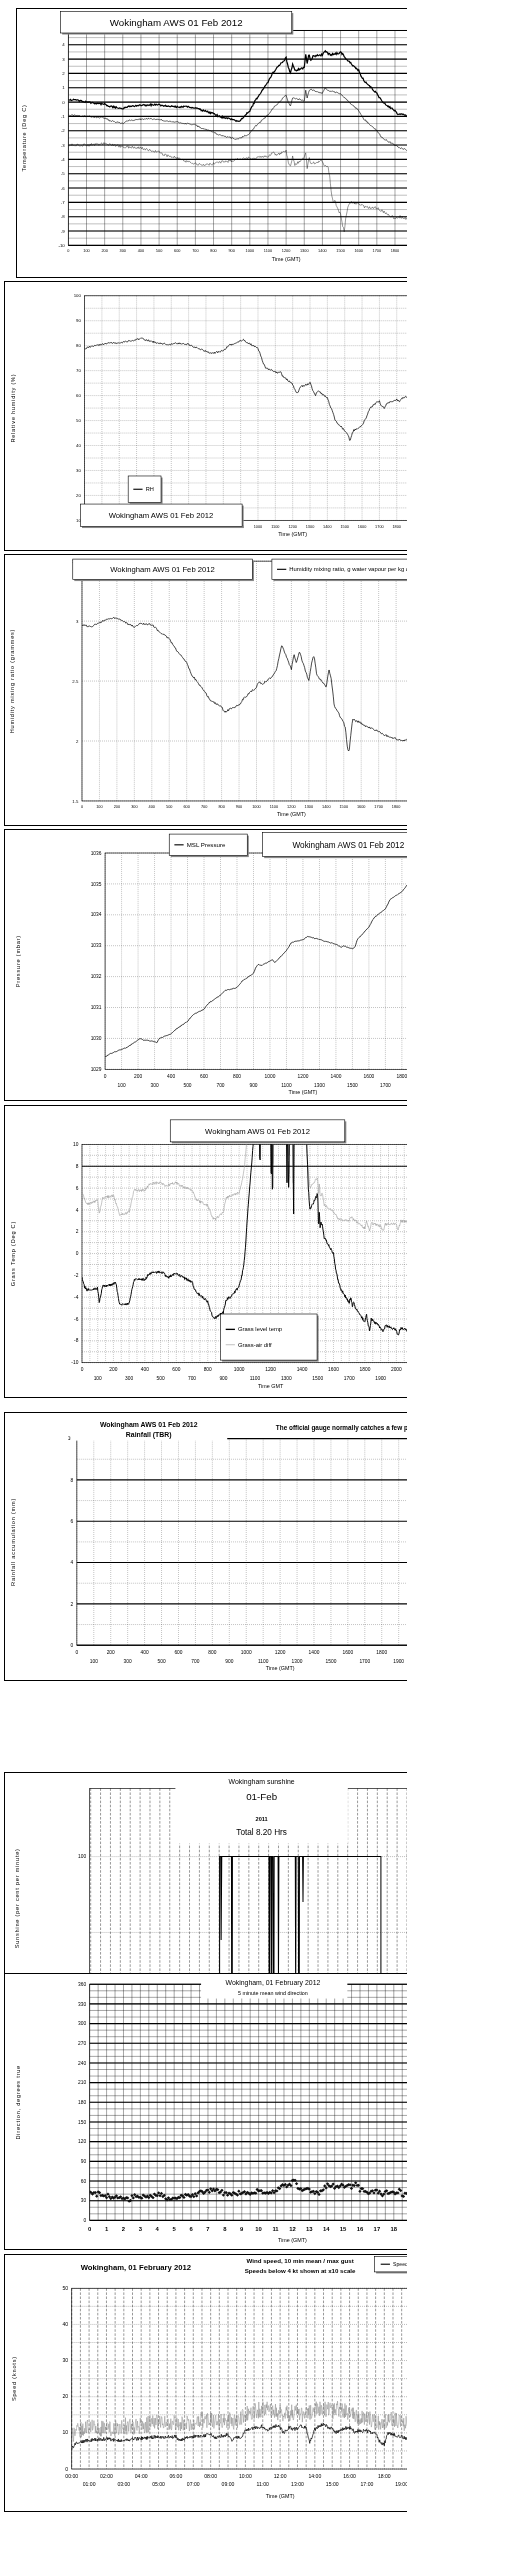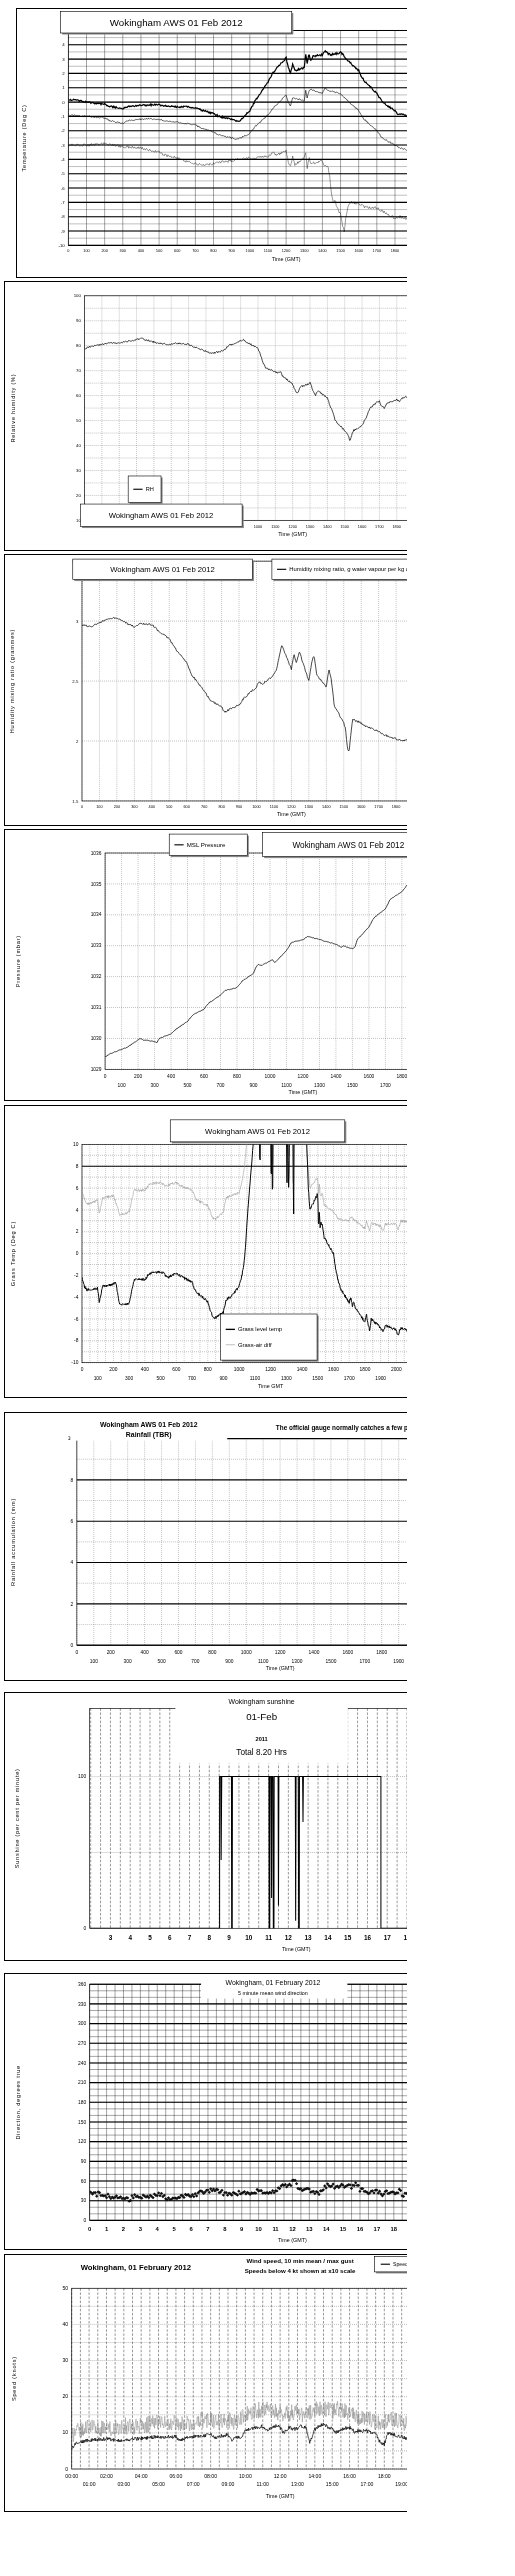--- a/index.html
+++ b/index.html
@@ -637,21 +637,21 @@
         <g clip-path="url(#cp-rainfall)">
           <path d="M140.0 454.0L932.0 454.0" fill="none" stroke="#000000" stroke-width="2.2"></path>
         </g>
         <rect x="128" y="8" width="305" height="46" fill="#fff"></rect>
         <text x="280" y="27" font-size="13.5" text-anchor="middle" font-family="&quot;Liberation Sans&quot;, sans-serif" font-weight="bold">Wokingham AWS 01 Feb 2012</text>
         <text x="280" y="47" font-size="13.5" text-anchor="middle" font-family="&quot;Liberation Sans&quot;, sans-serif" font-weight="bold">Rainfall (TBR)</text>
         <rect x="438" y="13" width="508" height="27" fill="#fff"></rect>
         <text x="692" y="33" font-size="12.5" text-anchor="middle" font-family="&quot;Liberation Sans&quot;, sans-serif" font-weight="bold">The official gauge normally catches a few percent more</text>
       </svg>
     </div>
-    <div class="panel" style="left: 4.1px; top: 1692px; width: 505px; height: 269px;">
+    <div class="panel" style="left: 4.1px; top: 1772px; width: 505px; height: 269px;">
       <svg width="100%" height="100%" preserveAspectRatio="none" viewBox="0 0 980 522">
         <line x1="166.92583732057417" y1="30" x2="166.92583732057417" y2="460" stroke="#000" stroke-width="0.8" stroke-dasharray="5,3"></line>
         <line x1="186.18421052631578" y1="30" x2="186.18421052631578" y2="460" stroke="#000" stroke-width="0.8" stroke-dasharray="5,3"></line>
         <line x1="205.44258373205741" y1="30" x2="205.44258373205741" y2="460" stroke="#000" stroke-width="0.8" stroke-dasharray="5,3"></line>
         <line x1="224.70095693779905" y1="30" x2="224.70095693779905" y2="460" stroke="#000" stroke-width="0.8" stroke-dasharray="5,3"></line>
         <line x1="243.95933014354065" y1="30" x2="243.95933014354065" y2="460" stroke="#000" stroke-width="0.8" stroke-dasharray="5,3"></line>
         <line x1="263.21770334928226" y1="30" x2="263.21770334928226" y2="460" stroke="#000" stroke-width="0.8" stroke-dasharray="5,3"></line>
         <line x1="282.4760765550239" y1="30" x2="282.4760765550239" y2="460" stroke="#000" stroke-width="0.8" stroke-dasharray="5,3"></line>
         <line x1="301.73444976076553" y1="30" x2="301.73444976076553" y2="460" stroke="#000" stroke-width="0.8" stroke-dasharray="5,3"></line>
         <line x1="320.99282296650716" y1="30" x2="320.99282296650716" y2="460" stroke="#000" stroke-width="0.8" stroke-dasharray="5,3"></line>

